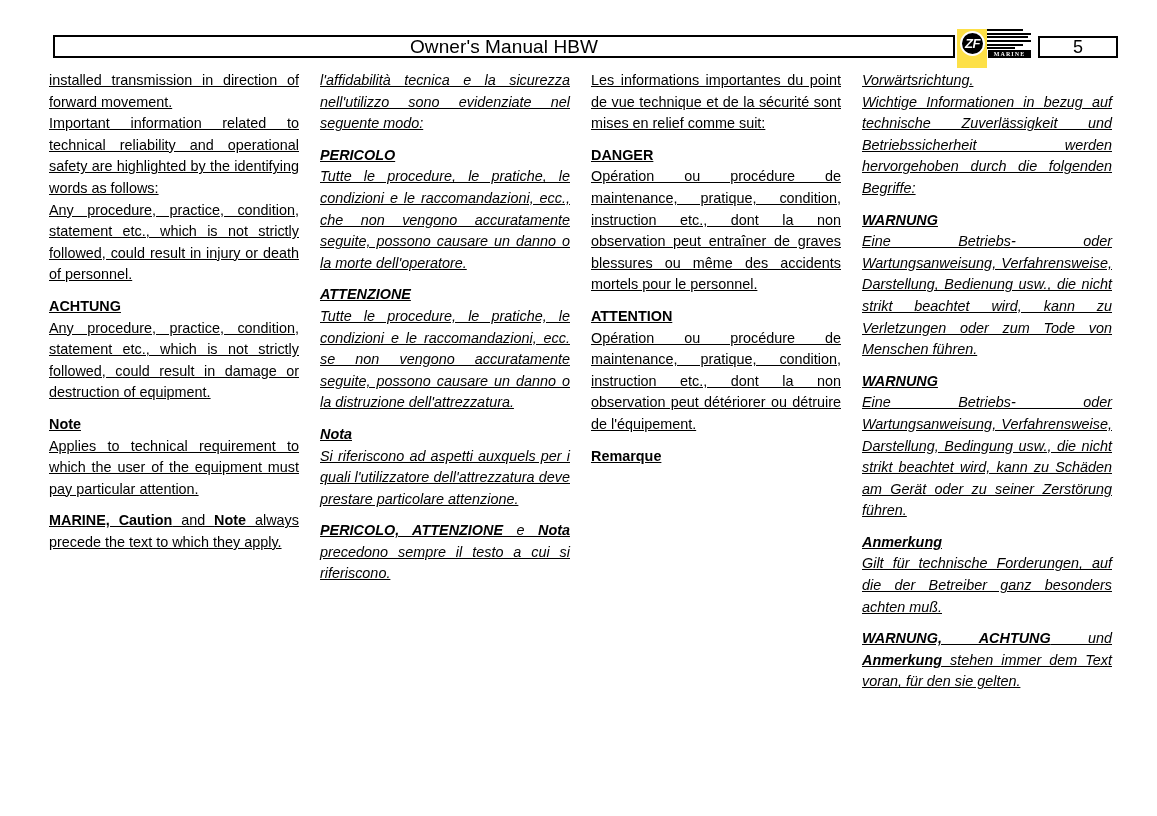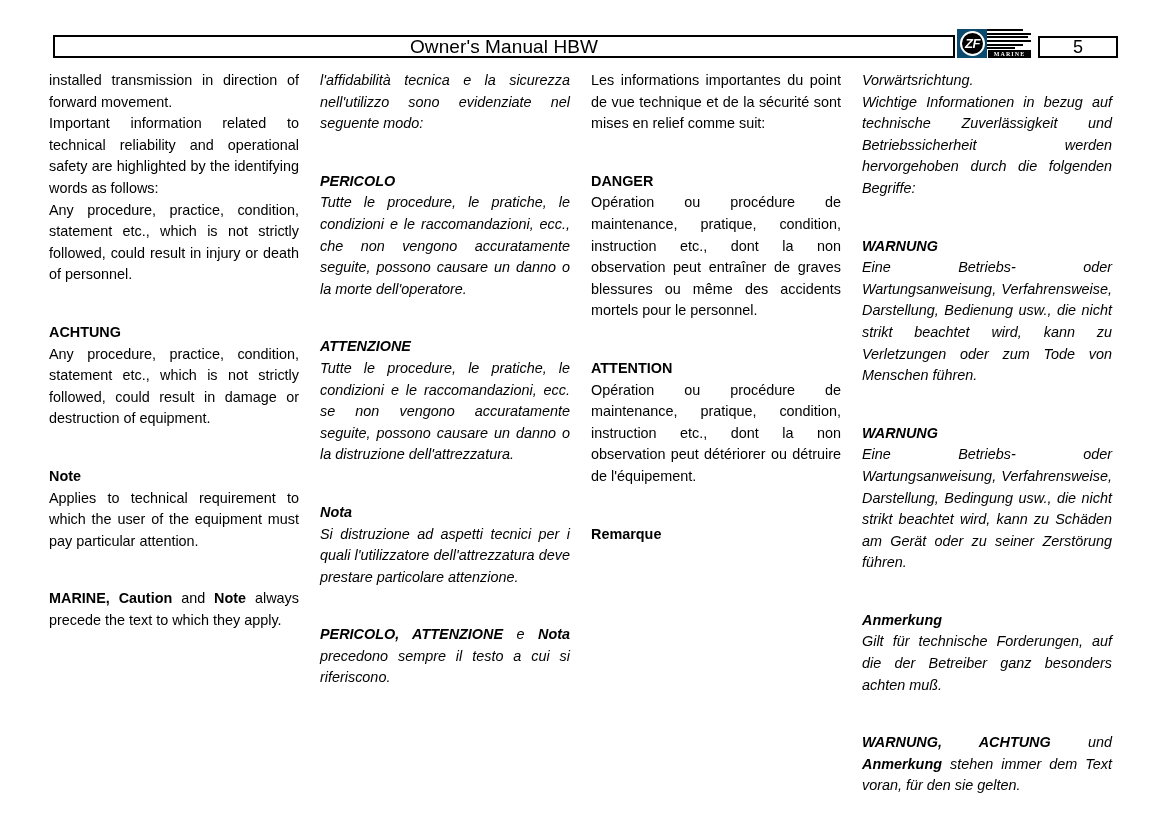--- a/index.html
+++ b/index.html
@@ -49,22 +49,22 @@
     position: relative;
     width: 74px;
     height: 29px;
     background: #ffffff;
   }
   .zf-badge {
     position: absolute;
     left: 0;
     top: 0;
     width: 30px;
-    height: 29px;
-    background: #0c4a6e;
+    height: 39px;
+    background: #fde047;
   }
   .zf-circle {
     position: absolute;
     left: 3px;
     top: 2px;
     width: 25px;
     height: 25px;
     border-radius: 50%;
     border: 2.5px solid #ffffff;
     box-sizing: border-box;
@@ -130,34 +130,35 @@
   }
 
   
   .columns {
     position: absolute;
     left: 49px;
     top: 70px;
     width: 1063px;
     display: flex;
     gap: 21px;
+    text-decoration: underline;
   }
   .col {
     width: 270px;
     font-size: 14.4px;
     line-height: 21.6px;
     text-align: justify;
     text-justify: inter-word;
     hyphens: none;
   }
   .col p {
     margin: 0;
   }
   .col p.gap {
-    margin-top: 36px;
+    margin-top: 10px;
   }
   .col .hd {
     font-weight: bold;
     margin: 0;
   }
   .col.italic {
     font-style: italic;
   }
   .b { font-weight: bold; }
   
@@ -207,21 +208,21 @@
       <p>Applies to technical requirement to which the user of the equipment must pay particular attention.</p>
       <p class="gap"><span class="b">MARINE, Caution</span><span> and </span><span class="b">Note</span><span> always precede the text to which they apply.</span></p>
     </div>
     <div class="col italic">
       <p>l'affidabilità tecnica e la sicurezza nell'utilizzo sono evidenziate nel seguente modo:</p>
       <p class="gap hd">PERICOLO</p>
       <p>Tutte le procedure, le pratiche, le condizioni e le raccomandazioni, ecc., che non vengono accuratamente seguite, possono causare un danno o la morte dell'operatore.</p>
       <p class="gap hd">ATTENZIONE</p>
       <p>Tutte le procedure, le pratiche, le condizioni e le raccomandazioni, ecc. se non vengono accuratamente seguite, possono causare un danno o la distruzione dell'attrezzatura.</p>
       <p class="gap hd">Nota</p>
-      <p>Si distruzione ad aspetti tecnici per i quali l'utilizzatore dell'attrezzatura deve prestare particolare attenzione.</p>
+      <p>Si riferiscono ad aspetti auxquels per i quali l'utilizzatore dell'attrezzatura deve prestare particolare attenzione.</p>
       <p class="gap"><span class="b">PERICOLO, ATTENZIONE</span><span> e </span><span class="b">Nota</span><span> precedono sempre il testo a cui si riferiscono.</span></p>
     </div>
     <div class="col">
       <p>Les informations importantes du point de vue technique et de la sécurité sont mises en relief comme suit:</p>
       <p class="gap hd">DANGER</p>
       <p>Opération ou procédure de maintenance, pratique, condition, instruction etc., dont la non observation peut entraîner de graves blessures ou même des accidents mortels pour le personnel.</p>
       <p class="gap hd">ATTENTION</p>
       <p>Opération ou procédure de maintenance, pratique, condition, instruction etc., dont la non observation peut détériorer ou détruire de l'équipement.</p>
       <p class="gap hd">Remarque</p>
     </div>

